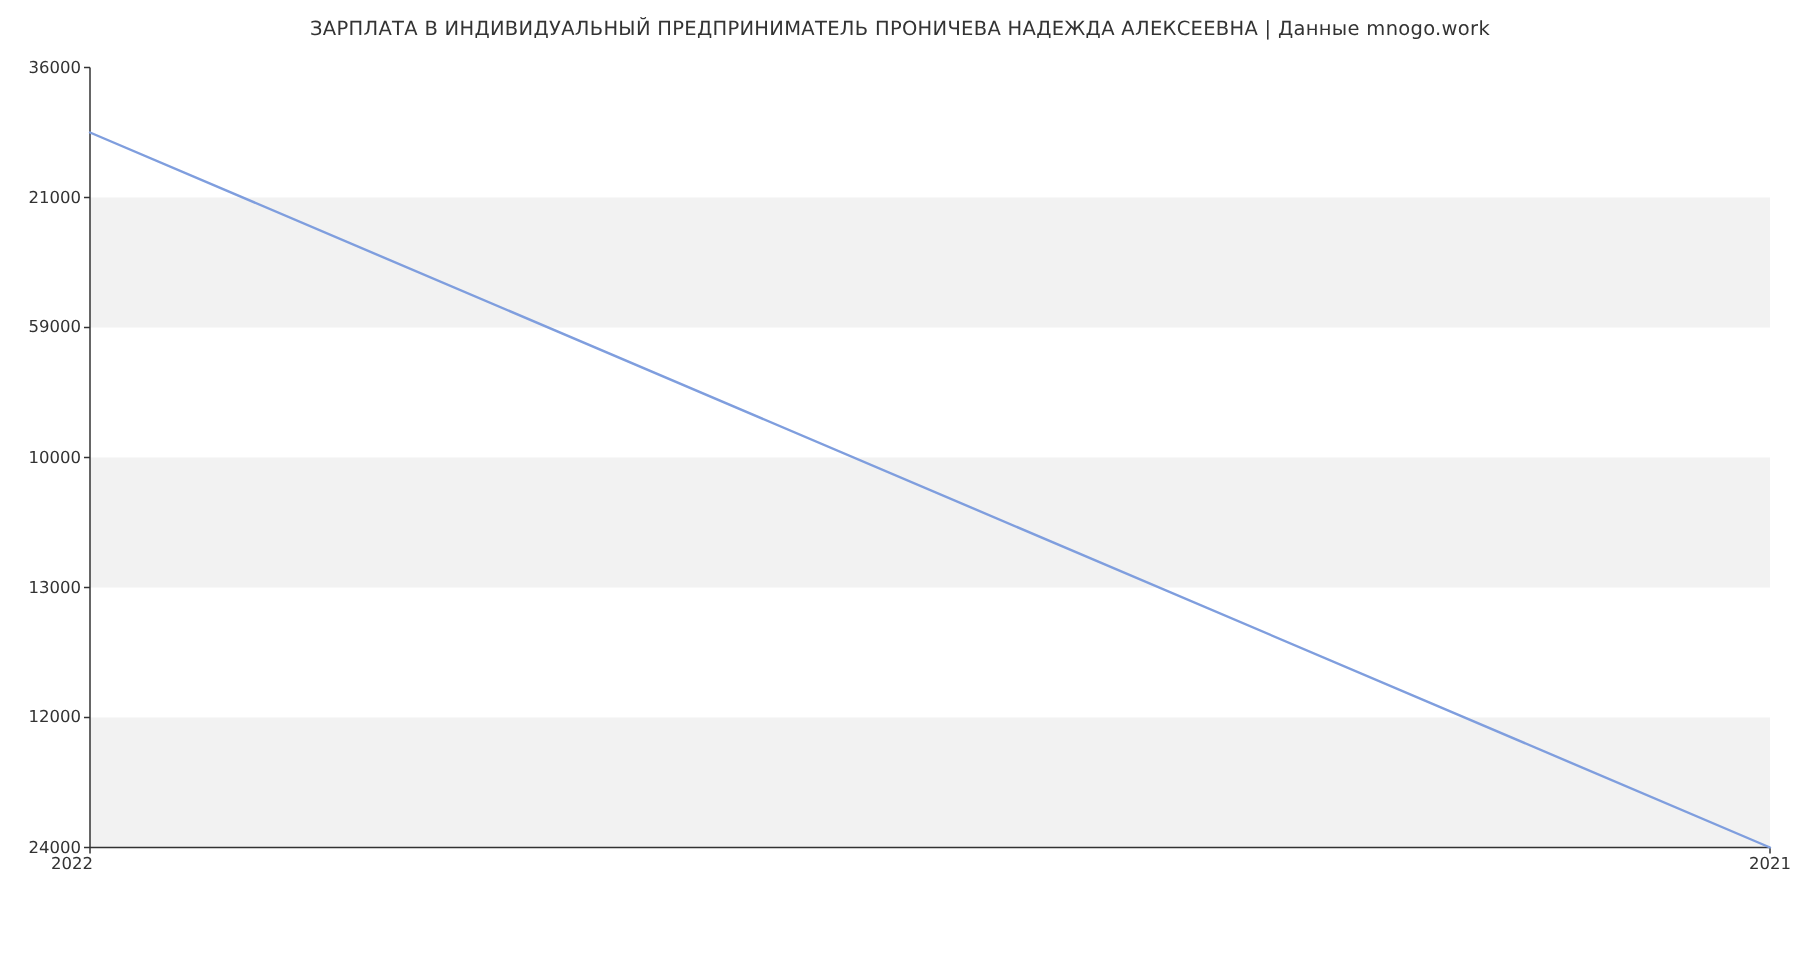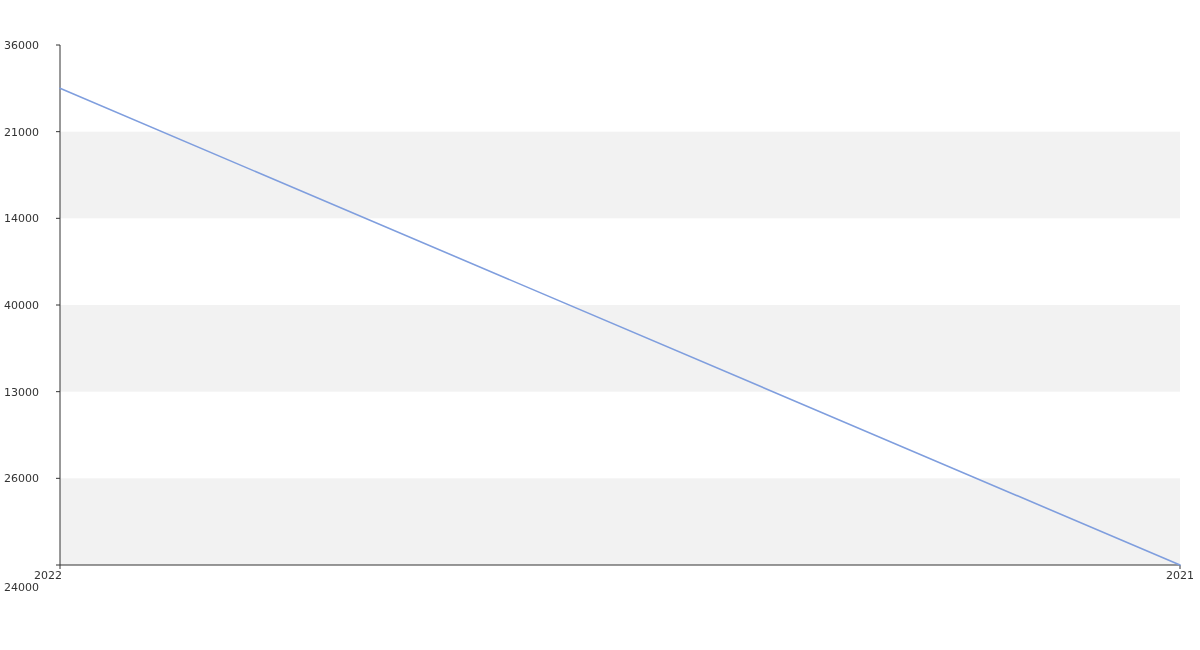--- a/index.html
+++ b/index.html
@@ -37,34 +37,36 @@
     position: absolute;
     left: 0;
     top: 0;
   }
   .ytick-label {
     position: absolute;
     right: 1146px; 
     font-size: 11px;
     color: #333333;
     transform: translateY(-50%);
+    text-align: right;
     width: 50px;
   }
   .xtick-label {
     position: absolute;
     top: 569px;
     font-size: 11px;
     color: #333333;
     transform: translateX(-50%);
   }
 </style>
 </head>
 <body>
 
 <div class="chart-wrap">
+  <div class="title">ЗАРПЛАТА В ИНДИВИДУАЛЬНЫЙ ПРЕДПРИНИМАТЕЛЬ ПРОНИЧЕВА НАДЕЖДА АЛЕКСЕЕВНА | Данные mnogo.work</div>
 
   <div class="plot-area">
     <svg id="plot-svg" width="1120" height="520" overflow="visible">
         <rect x="0" y="433.33333333333337" width="1120" height="86.66666666666663" fill="#f2f2f2"></rect>
         <rect x="0" y="260" width="1120" height="86.66666666666669" fill="#f2f2f2"></rect>
         <rect x="0" y="86.66666666666663" width="1120" height="86.66666666666674" fill="#f2f2f2"></rect>
         <line x1="0" y1="0" x2="0" y2="520" stroke="#333333" stroke-width="1"></line>
         <line x1="0" y1="520" x2="1120" y2="520" stroke="#333333" stroke-width="1"></line>
         <line x1="-4" y1="520" x2="0" y2="520" stroke="#333333" stroke-width="1"></line>
         <line x1="-4" y1="433.33333333333337" x2="0" y2="433.33333333333337" stroke="#333333" stroke-width="1"></line>
@@ -72,23 +74,23 @@
         <line x1="-4" y1="260" x2="0" y2="260" stroke="#333333" stroke-width="1"></line>
         <line x1="-4" y1="173.33333333333337" x2="0" y2="173.33333333333337" stroke="#333333" stroke-width="1"></line>
         <line x1="-4" y1="86.66666666666663" x2="0" y2="86.66666666666663" stroke="#333333" stroke-width="1"></line>
         <line x1="-4" y1="0" x2="0" y2="0" stroke="#333333" stroke-width="1"></line>
         <line x1="0" y1="520" x2="0" y2="524" stroke="#333333" stroke-width="1"></line>
         <line x1="1120" y1="520" x2="1120" y2="524" stroke="#333333" stroke-width="1"></line>
         <path d="M0 43.33333333333337 L1120 520 " fill="none" stroke="#7f9ede" stroke-width="1.6" stroke-linecap="round"></path>
       </svg>
   </div>
 
-  <div class="ytick-label" style="top:587px;">24000</div>
-  <div class="ytick-label" style="top:478.3px;">26000</div>
+  <div class="ytick-label" style="top:565px;">24000</div>
+  <div class="ytick-label" style="top:478.3px;">12000</div>
   <div class="ytick-label" style="top:391.6px;">13000</div>
-  <div class="ytick-label" style="top:305px;">40000</div>
-  <div class="ytick-label" style="top:218.3px;">14000</div>
+  <div class="ytick-label" style="top:305px;">10000</div>
+  <div class="ytick-label" style="top:218.3px;">59000</div>
   <div class="ytick-label" style="top:131.6px;">21000</div>
   <div class="ytick-label" style="top:45px;">36000</div>
 
   <div class="xtick-label" style="left:48px;">2022</div>
   <div class="xtick-label" style="left:1180px;">2021</div>
 </div>
 
 </body></html>

